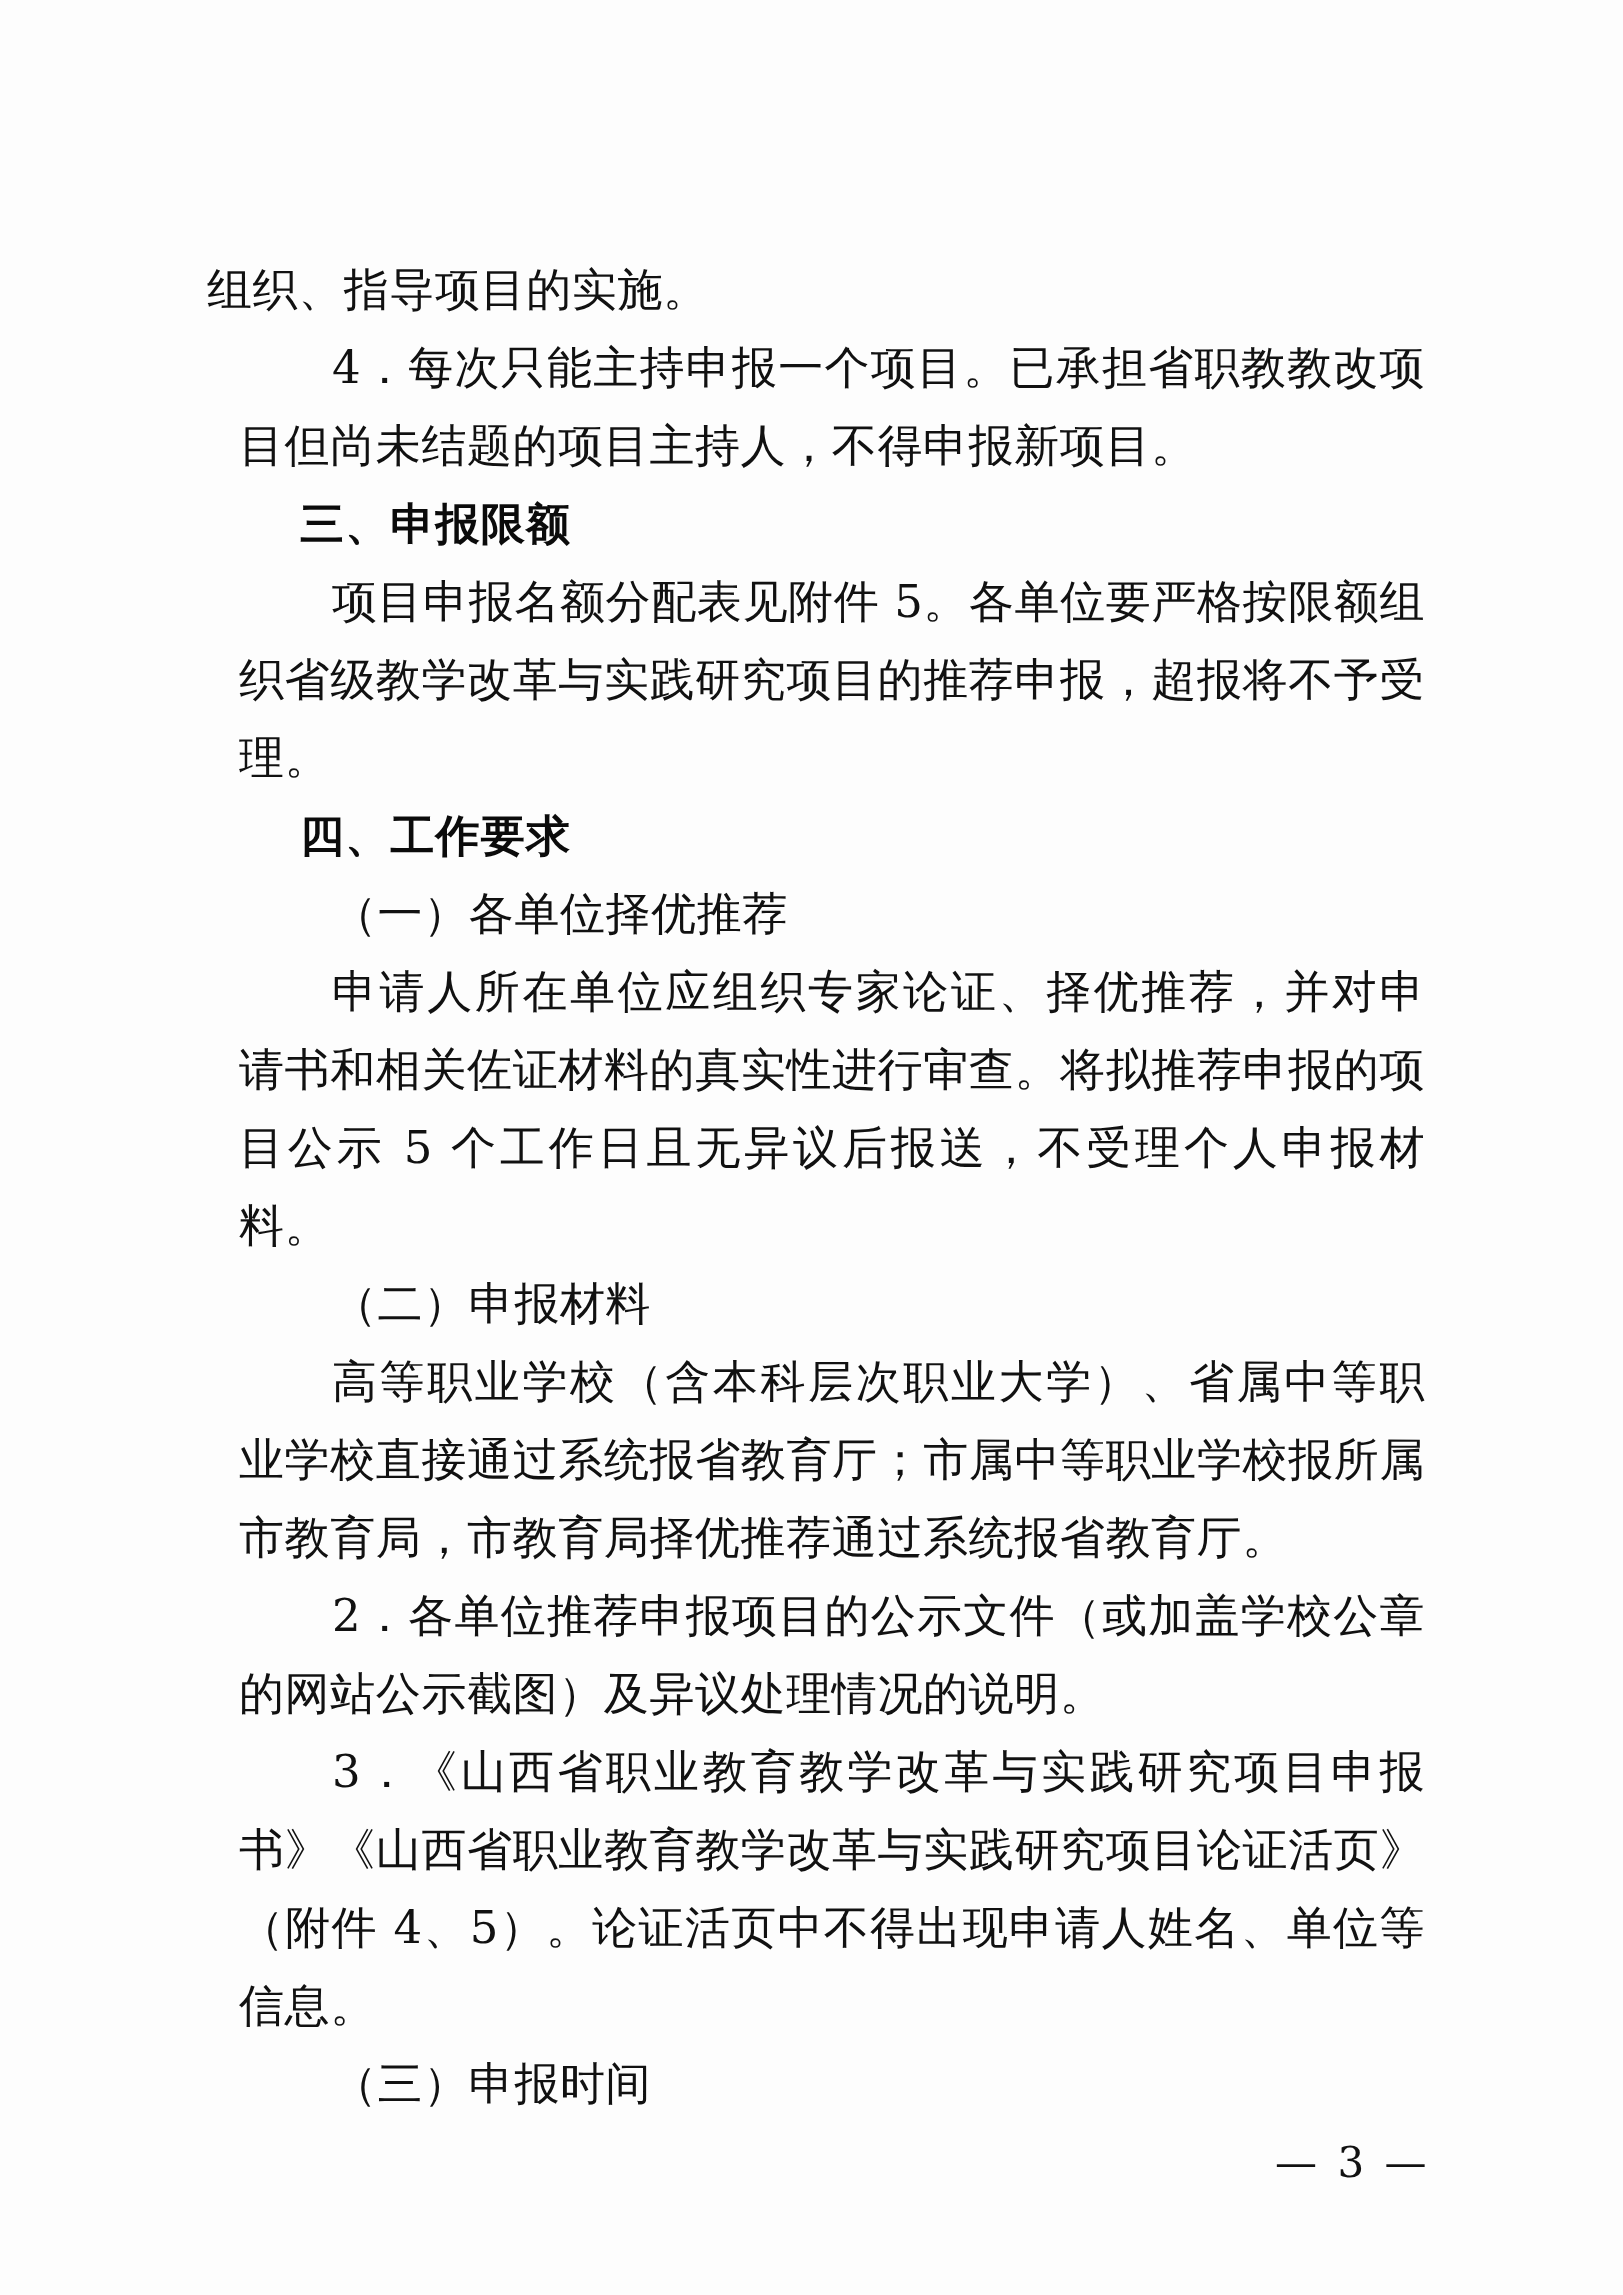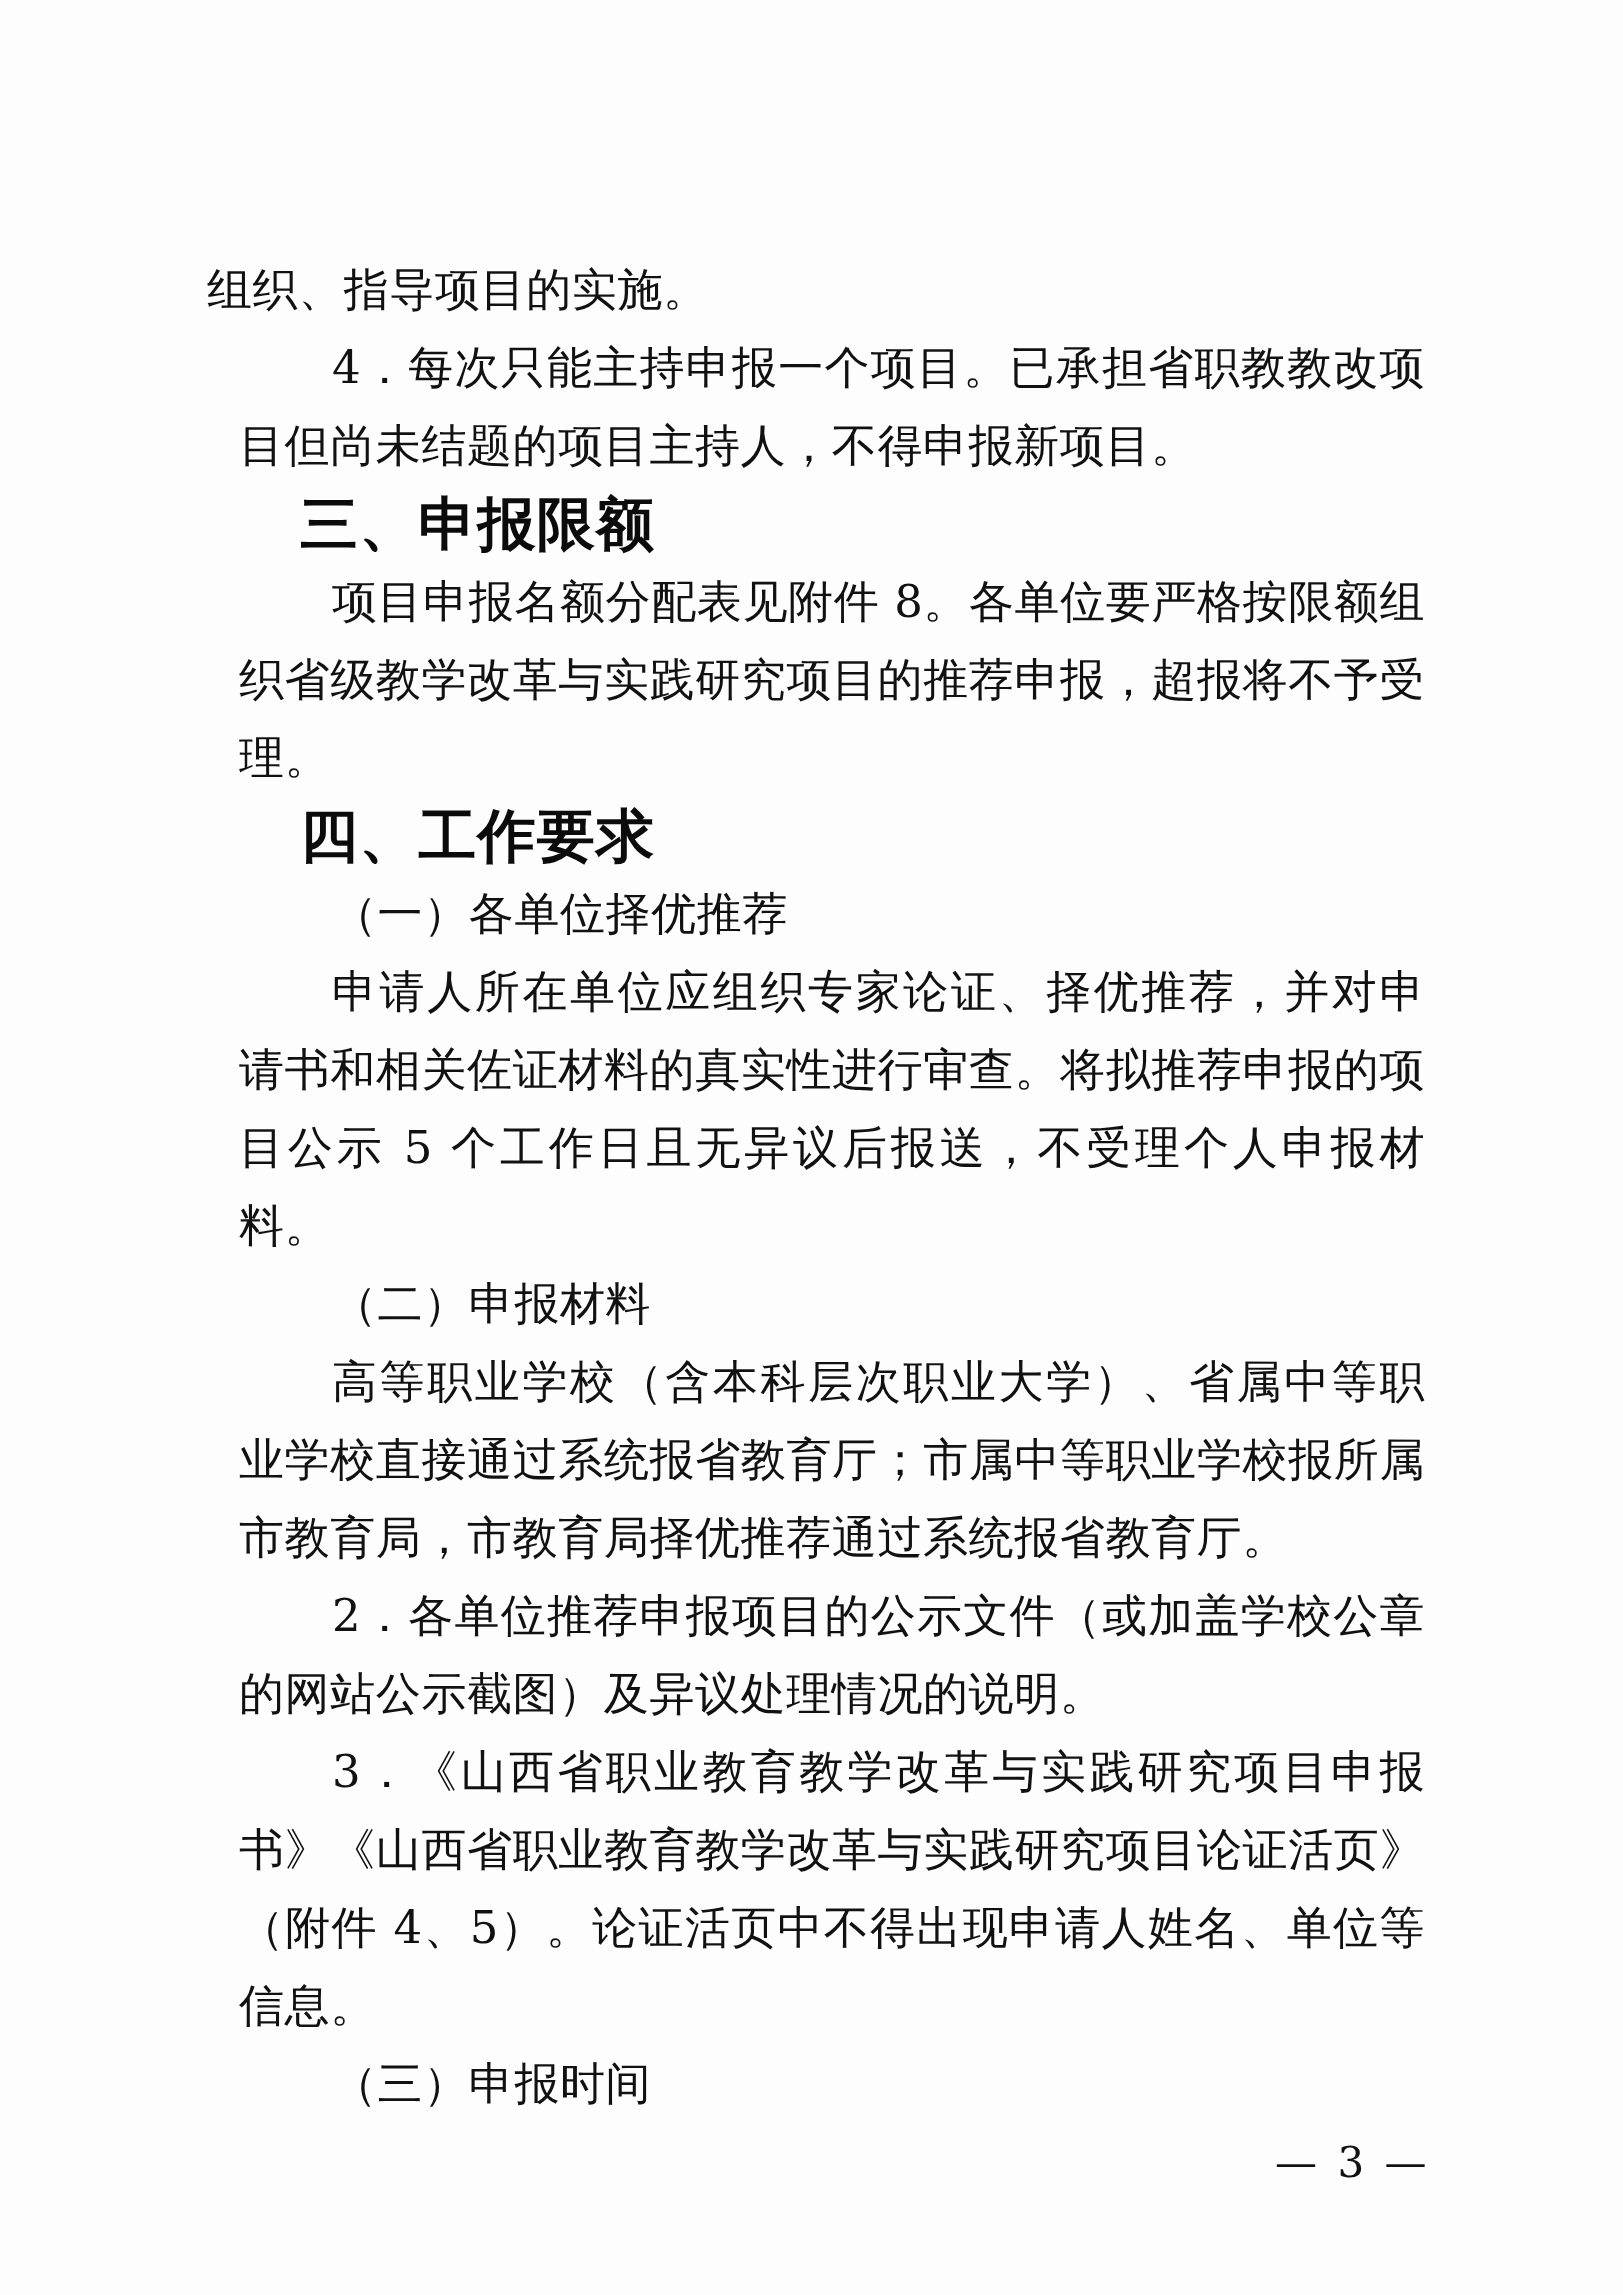--- a/index.html
+++ b/index.html
@@ -36,21 +36,21 @@
     text-align: justify;
     text-justify: inter-ideograph;
     margin: 0 0 0 0;
     color: #111111;
   }
   .indent {
     text-indent: 93px;
     margin-left: 32px;
   }
   .heading {
-    font-size: 58px;
+    font-size: 44px;
     line-height: 78px;
     font-weight: bold;
     text-indent: 93px;
     margin: 0;
     color: #0b0b0b;
     font-family: "DejaVu Sans", "Liberation Sans", sans-serif;
     letter-spacing: 1.2px;
   }
   .pagenum {
     position: absolute;
@@ -66,21 +66,21 @@
 
 <div class="page">
   <div class="content">
 
     <p class="para">组织、指导项目的实施。</p>
 
     <p class="para indent">4．每次只能主持申报一个项目。已承担省职教教改项目但尚未结题的项目主持人，不得申报新项目。</p>
 
     <h2 class="heading">三、申报限额</h2>
 
-    <p class="para indent">项目申报名额分配表见附件 8。各单位要严格按限额组织省级教学改革与实践研究项目的推荐申报，超报将不予受理。</p>
+    <p class="para indent">项目申报名额分配表见附件 5。各单位要严格按限额组织省级教学改革与实践研究项目的推荐申报，超报将不予受理。</p>
 
     <h2 class="heading">四、工作要求</h2>
 
     <p class="para indent">（一）各单位择优推荐</p>
 
     <p class="para indent">申请人所在单位应组织专家论证、择优推荐，并对申请书和相关佐证材料的真实性进行审查。将拟推荐申报的项目公示 5 个工作日且无异议后报送，不受理个人申报材料。</p>
 
     <p class="para indent">（二）申报材料</p>
 
     <p class="para indent">高等职业学校（含本科层次职业大学）、省属中等职业学校直接通过系统报省教育厅；市属中等职业学校报所属市教育局，市教育局择优推荐通过系统报省教育厅。</p>

